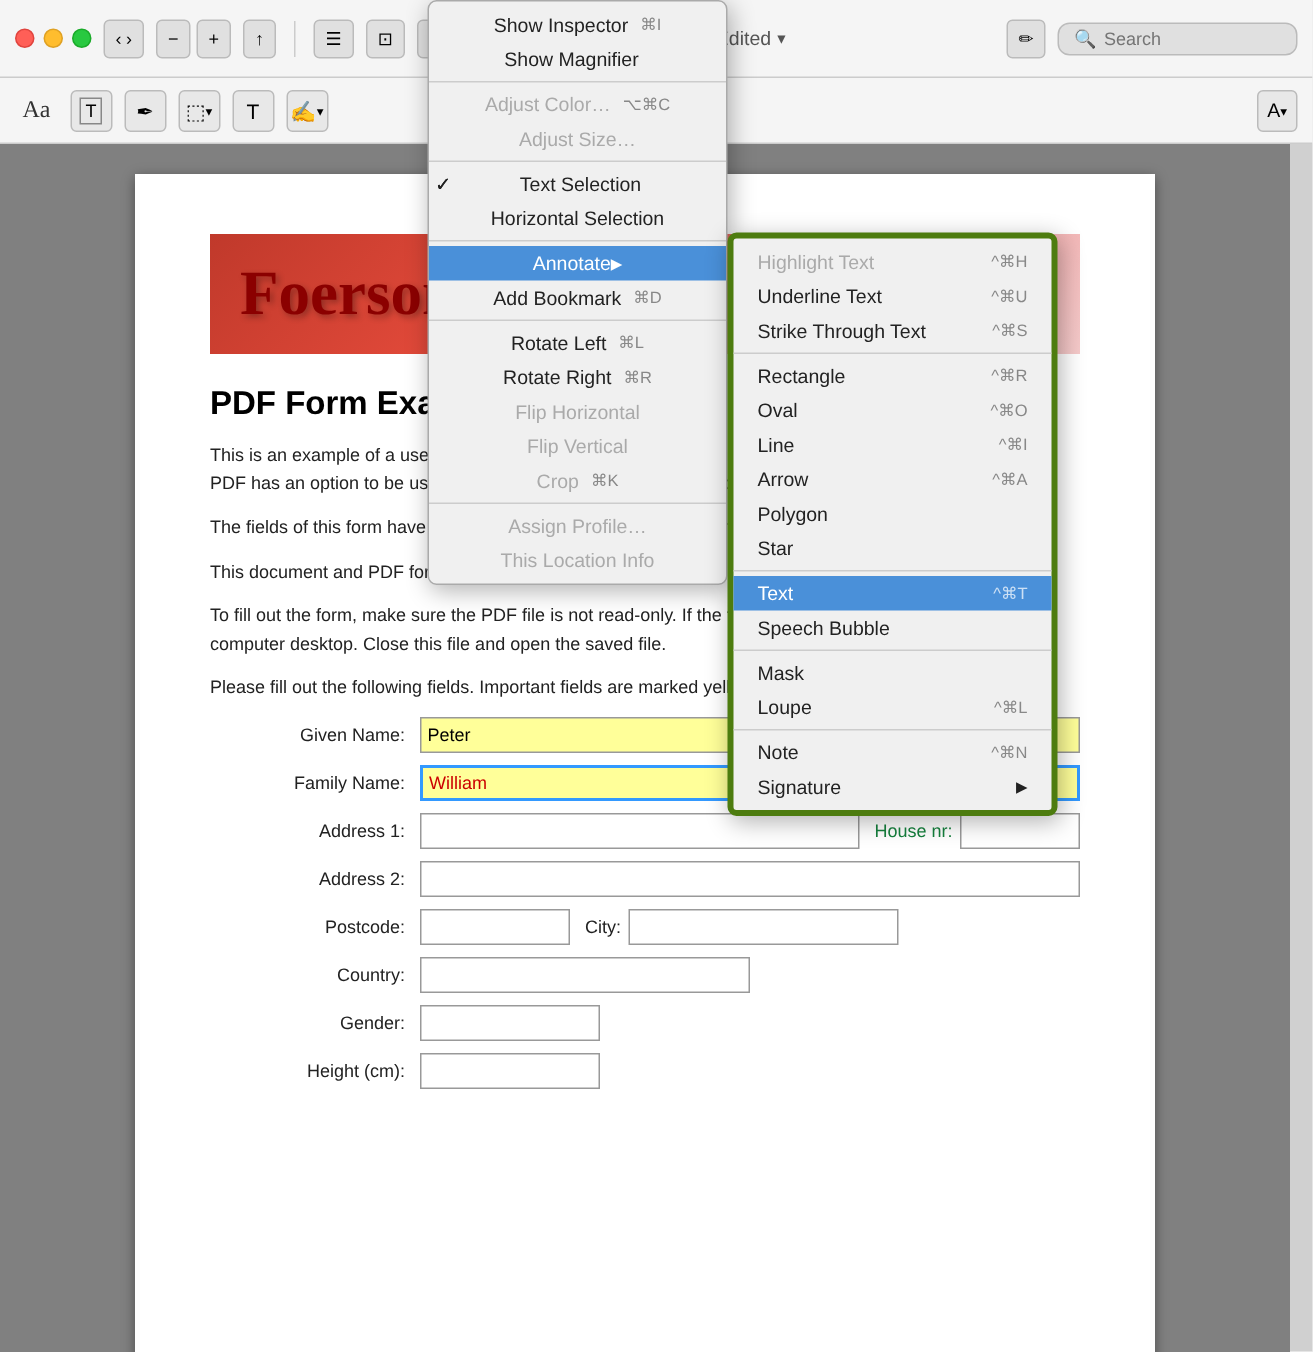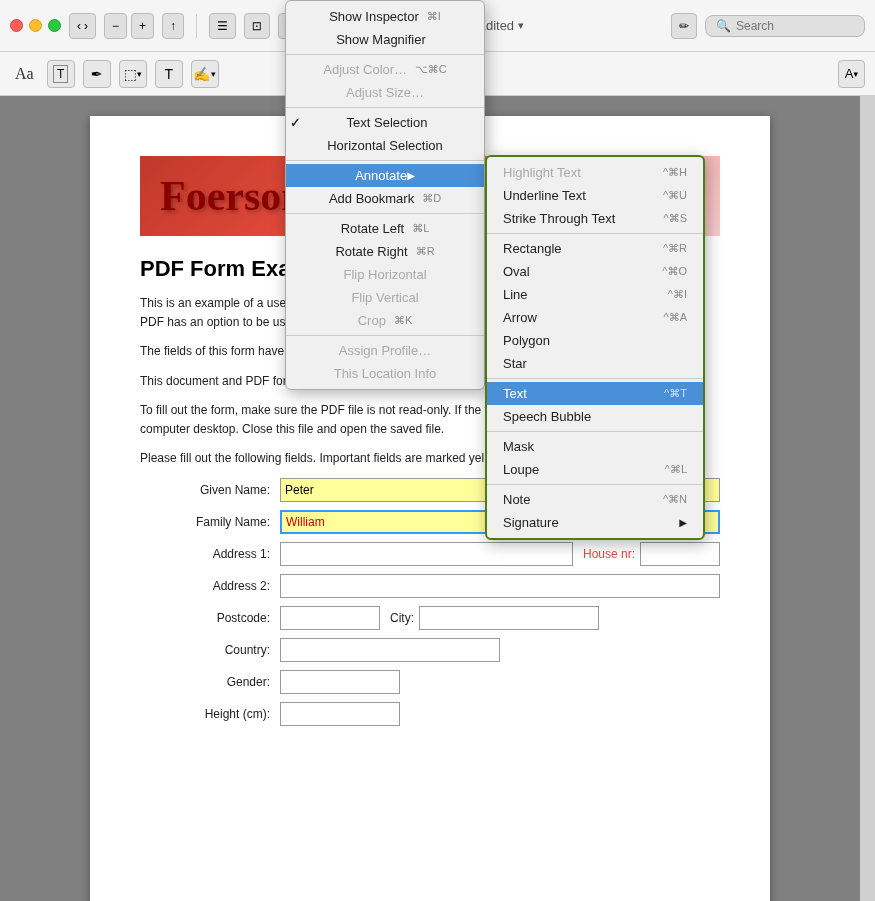--- a/index.html
+++ b/index.html
@@ -265,21 +265,21 @@
     }
     .menu-arrow { font-size: 10px; }
 
     
     .submenu-annotate {
       position: absolute;
       top: 0;
       left: 485px;
       width: 220px;
       background: #f0f0f0;
-      border: 2px solid #4d7c0f;
+      border: 4px solid #4d7c0f;
       border-radius: 6px;
       box-shadow: 2px 4px 16px rgba(0,0,0,0.3);
       z-index: 101;
       padding: 4px 0;
     }
     .submenu-item {
       padding: 4px 16px;
       font-size: 13px;
       color: #222;
       cursor: pointer;
@@ -404,21 +404,21 @@
       </div>
 
       <div class="form-row">
         <div class="form-label">Family Name:</div>
         <input class="form-input selected" type="text" value="William" style="width: 220px;">
       </div>
 
       <div class="form-row">
         <div class="form-label">Address 1:</div>
         <input class="form-input empty" type="text" style="width: 220px;">
-        <span style="margin-left:10px; font-size:12px; color:#ef4444;">House nr:</span>
+        <span style="margin-left:10px; font-size:12px; color:#15803d;">House nr:</span>
         <input class="house-nr-input" type="text" style="margin-left: 5px;">
       </div>
 
       <div class="form-row">
         <div class="form-label">Address 2:</div>
         <input class="form-input empty" type="text" style="width: 220px;">
       </div>
 
       <div class="form-row">
         <div class="form-label">Postcode:</div>

